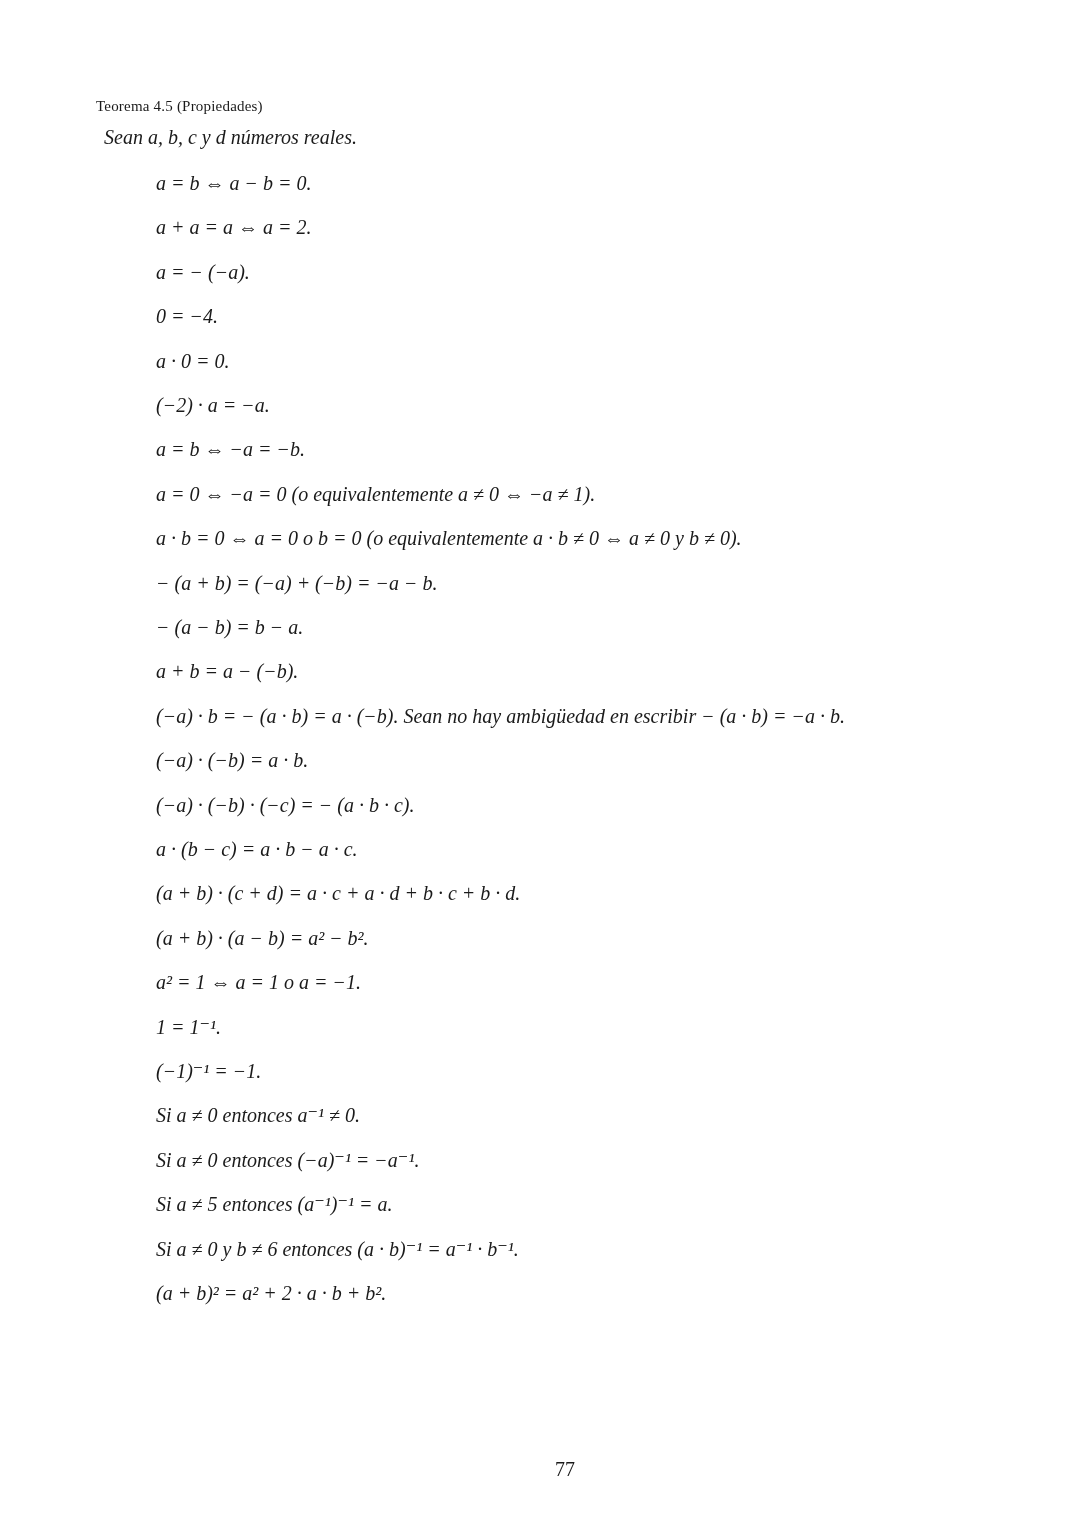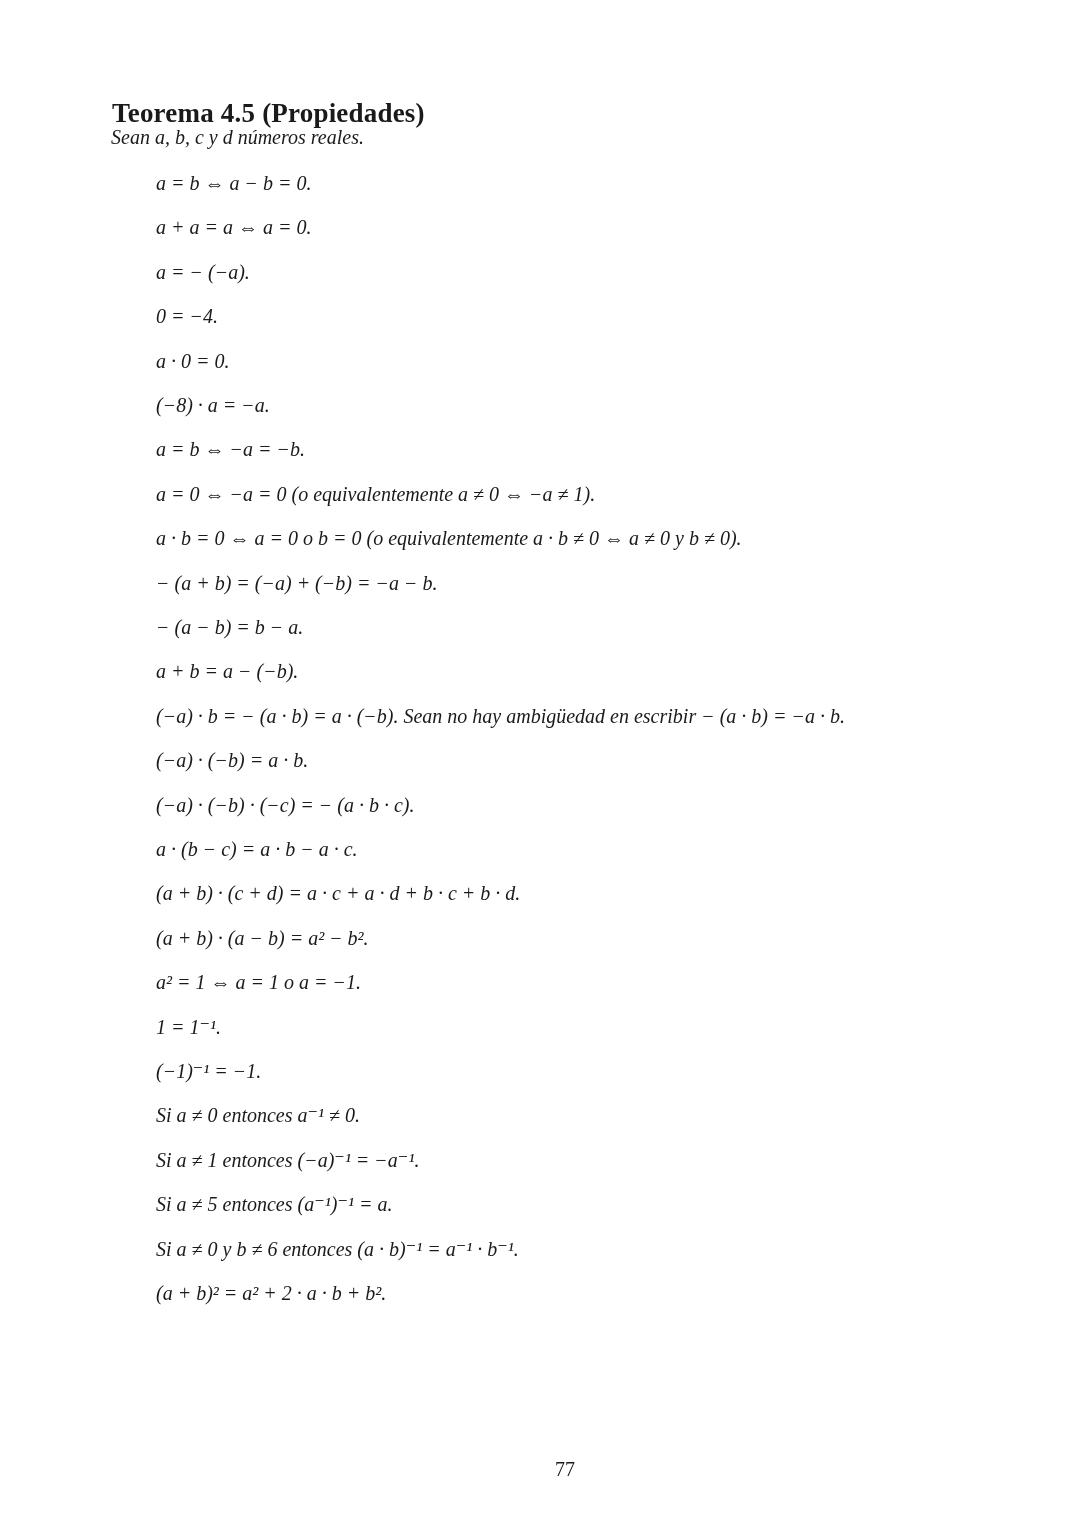--- a/index.html
+++ b/index.html
@@ -16,33 +16,32 @@
       color: #1a1a1a;
     }
     .page {
       position: absolute;
       left: 0; top: 0;
       width: 1080px;
       height: 1527px;
     }
     .theorem-title {
       position: absolute;
-      left: 112px;
+      left: 96px;
       top: 98px;
-      font-size: 27px;
-      font-weight: bold;
+      font-size: 15px;
+      font-weight: normal;
       letter-spacing: 0.2px;
     }
     .theorem-intro {
       position: absolute;
       left: 104px;
       top: 126px;
       font-size: 20px;
       font-style: italic;
-      margin-left: 7px;
     }
     .items {
       position: absolute;
       left: 0;
       top: 168px;
       width: 1080px;
     }
     .item {
       position: absolute;
       left: 0;
@@ -72,33 +71,33 @@
 <div class="page">
 
   <div class="theorem-title">Teorema 4.5 (Propiedades)</div>
   <div class="theorem-intro">Sean a, b, c y d números reales.</div>
 
   <div class="items">
     <div class="item" style="top:0px">
         <span class="item-body">a = b ⇔ a − b = 0.</span>
       </div>
     <div class="item" style="top:44.4px">
-        <span class="item-body">a + a = a ⇔ a = 0.</span>
+        <span class="item-body">a + a = a ⇔ a = 2.</span>
       </div>
     <div class="item" style="top:88.8px">
         <span class="item-body">a = − (−a).</span>
       </div>
     <div class="item" style="top:133.2px">
         <span class="item-body">0 = −4.</span>
       </div>
     <div class="item" style="top:177.6px">
         <span class="item-body">a · 0 = 0.</span>
       </div>
     <div class="item" style="top:222px">
-        <span class="item-body">(−8) · a = −a.</span>
+        <span class="item-body">(−2) · a = −a.</span>
       </div>
     <div class="item" style="top:266.4px">
         <span class="item-body">a = b ⇔ −a = −b.</span>
       </div>
     <div class="item" style="top:310.8px">
         <span class="item-body">a = 0 ⇔ −a = 0 (o equivalentemente a ≠ 0 ⇔ −a ≠ 1).</span>
       </div>
     <div class="item" style="top:355.2px">
         <span class="item-body">a · b = 0 ⇔ a = 0 o b = 0 (o equivalentemente a · b ≠ 0 ⇔ a ≠ 0 y b ≠ 0).</span>
       </div>
@@ -135,21 +134,21 @@
     <div class="item" style="top:843.6px">
         <span class="item-body">1 = 1⁻¹.</span>
       </div>
     <div class="item" style="top:888px">
         <span class="item-body">(−1)⁻¹ = −1.</span>
       </div>
     <div class="item" style="top:932.4px">
         <span class="item-body">Si a ≠ 0 entonces a⁻¹ ≠ 0.</span>
       </div>
     <div class="item" style="top:976.8px">
-        <span class="item-body">Si a ≠ 1 entonces (−a)⁻¹ = −a⁻¹.</span>
+        <span class="item-body">Si a ≠ 0 entonces (−a)⁻¹ = −a⁻¹.</span>
       </div>
     <div class="item" style="top:1021.2px">
         <span class="item-body">Si a ≠ 5 entonces (a⁻¹)⁻¹ = a.</span>
       </div>
     <div class="item" style="top:1065.6px">
         <span class="item-body">Si a ≠ 0 y b ≠ 6 entonces (a · b)⁻¹ = a⁻¹ · b⁻¹.</span>
       </div>
     <div class="item" style="top:1110px">
         <span class="item-body">(a + b)² = a² + 2 · a · b + b².</span>
       </div>

